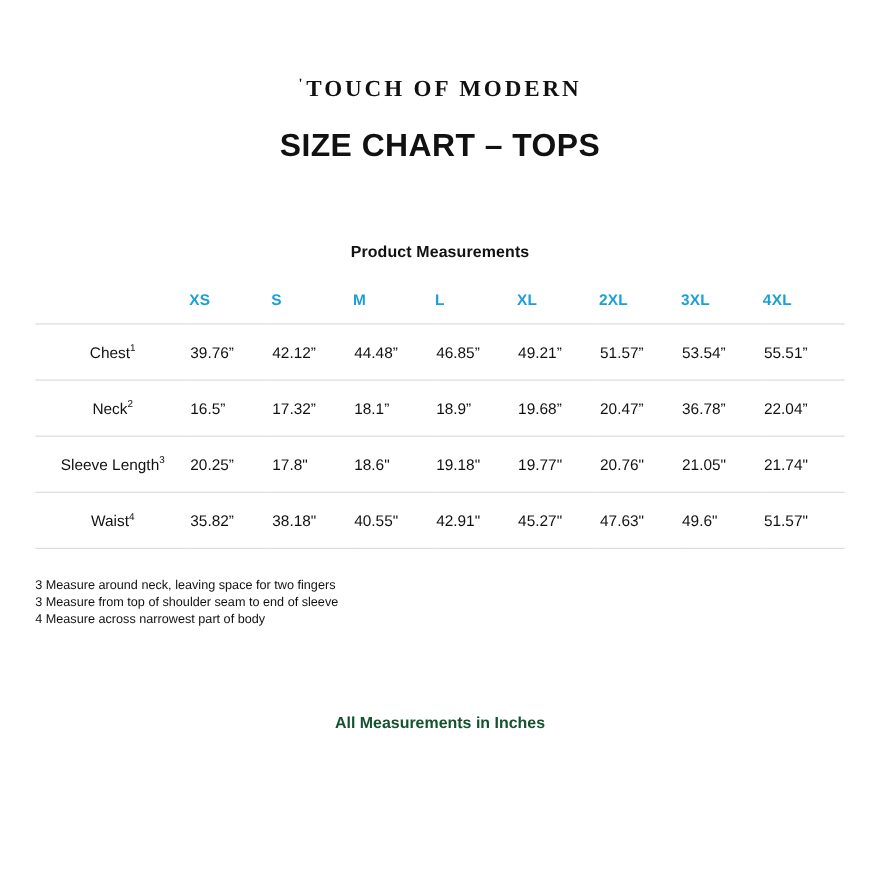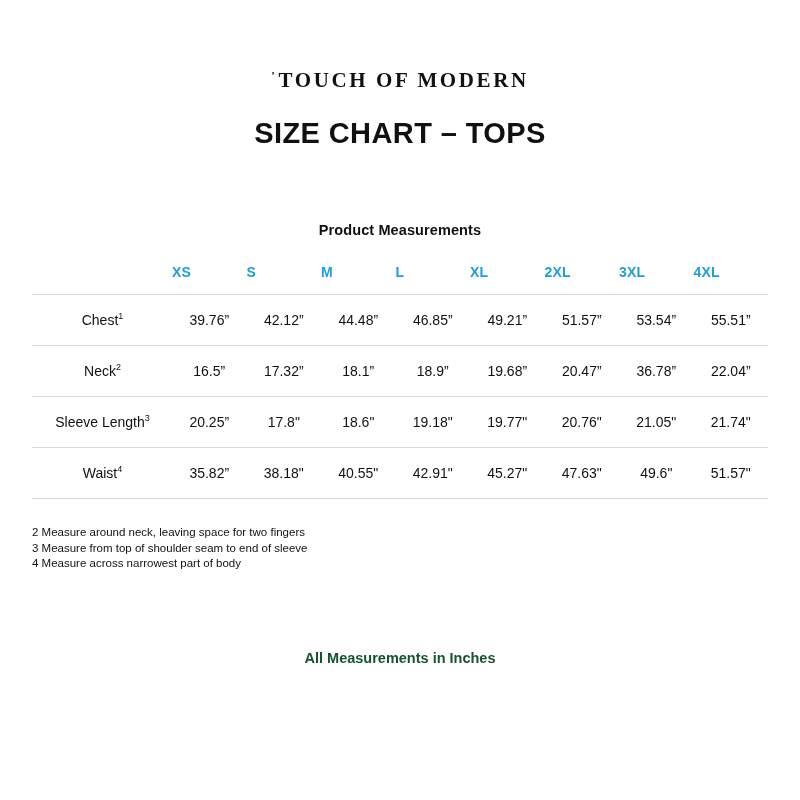--- a/index.html
+++ b/index.html
@@ -78,21 +78,21 @@
   table.sizes tbody tr {
     border-top: 1px solid #d9d9d9;
   }
   table.sizes tbody tr:last-child {
     border-bottom: 1px solid #d9d9d9;
   }
   table.sizes td {
     height: 48px;
     font-size: 14px;
     color: #111111;
-    text-align: center;
+    text-align: left;
     vertical-align: middle;
   }
   table.sizes td.row-label {
     text-align: center;
     padding-left: 2px;
     font-size: 14px;
   }
   sup {
     font-size: 9px;
     vertical-align: super;
@@ -187,20 +187,20 @@
           <td>45.27"</td>
           <td>47.63"</td>
           <td>49.6"</td>
           <td>51.57"</td>
         </tr>
       </tbody>
     </table>
   </div>
 
   <div class="notes">
-    <div>2 Measure around neck, leaving space for two fingers</div>
+    <div>3 Measure around neck, leaving space for two fingers</div>
     <div>3 Measure from top of shoulder seam to end of sleeve</div>
     <div>4 Measure across narrowest part of body</div>
   </div>
 
   <div class="footer">All Measurements in Inches</div>
 
 </div>
 
 </body></html>

